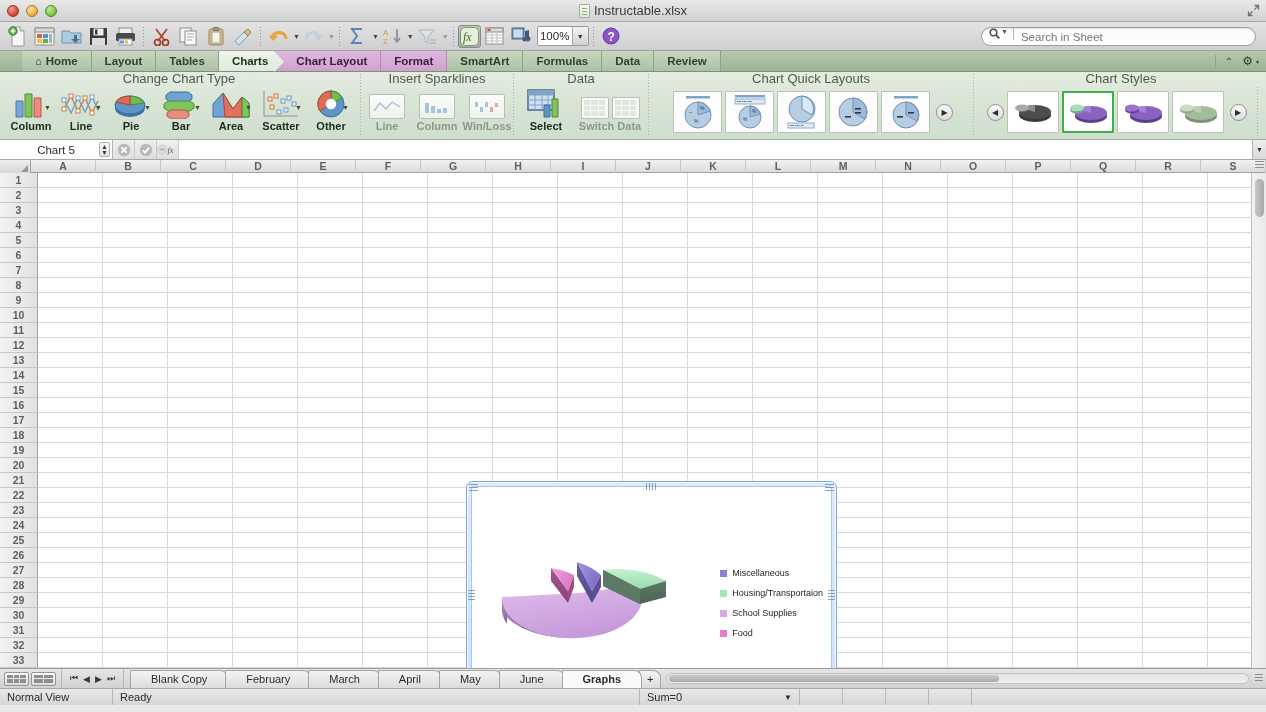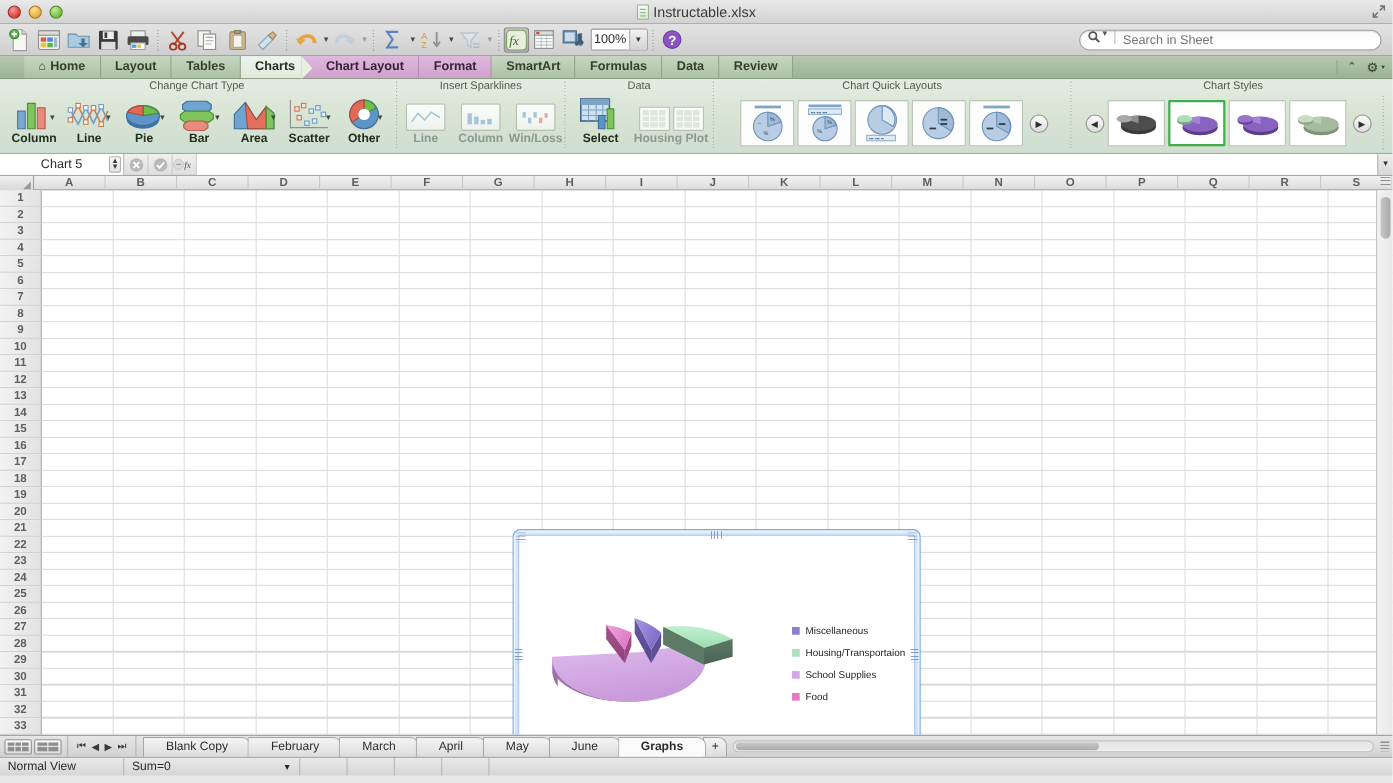--- a/index.html
+++ b/index.html
@@ -115,21 +115,21 @@
   #tabs-right .gcaret{ font-size:6px; color:#33402e; margin-left:-6px; }
 
   
   #ribbon{
     position:relative; width:1266px; height:68px;
     background:linear-gradient(to bottom,#e4ece1 0%,#d8e4d4 48%,#cfded0 100%);
     border-bottom:1px solid #9fae99;
     display:flex; align-items:stretch;
   }
   .rgroup{ position:relative; display:flex; flex-direction:column; align-items:center; }
-  .glabel{ height:13px; line-height:13px; font-size:10px; color:#4e5c49; white-space:nowrap; }
+  .glabel{ height:13px; line-height:13px; font-size:13px; color:#4e5c49; white-space:nowrap; }
   .gbody{ flex:1; display:flex; align-items:flex-start; }
   .gsep{ width:1px; align-self:stretch; margin:2px 2px 3px 2px;
          background:repeating-linear-gradient(to bottom,#a7b6a1 0 1px,transparent 1px 3px); }
 
   .bigbtn{ width:50px; display:flex; flex-direction:column; align-items:center; padding-top:1px; }
   .bigbtn .ico{ height:33px; display:flex; align-items:flex-end; justify-content:center; position:relative; }
   .bigbtn .lbl{ font-size:11px; font-weight:bold; color:#20301c; margin-top:1px; white-space:nowrap; }
   .bigbtn.dis .lbl{ color:#8d998a; font-weight:bold; }
   .bigbtn .dcaret{ font-size:7px; color:#3b4a36; position:absolute; right:-1px; bottom:8px; }
 
@@ -729,21 +729,21 @@
                 <i></i>
                 <i></i>
                 <i></i>
                 <i></i>
                 <i></i>
                 <i></i>
                 <i></i>
               </div>
           </div>
         </div>
-        <div class="lbl">Housing Plot</div>
+        <div class="lbl">Switch Data</div>
       </div>
     </div>
   </div>
 
   <div class="gsep"></div>
 
   <div class="rgroup" style="width:320px">
     <div class="glabel">Chart Quick Layouts</div>
     <div class="gbody" style="align-items:center">
       <div id="ql-strip">
@@ -1085,20 +1085,21 @@
       <div class="hthumb"></div>
     </div>
   </div>
   <div id="hsplit">
       <i></i>
     </div>
 </div>
 
 <div id="statusbar">
   <div class="sbcell" id="sb-view">Normal View</div>
+  <div class="sbcell" id="sb-ready">Ready</div>
   <div class="sbcell" id="sb-sum">
     <span>Sum=0</span>
     <span class="caret">▼</span>
   </div>
   <div class="sbblank"></div>
   <div class="sbblank"></div>
   <div class="sbblank"></div>
   <div class="sbblank"></div>
   <div id="sb-fill"></div>
 </div>

